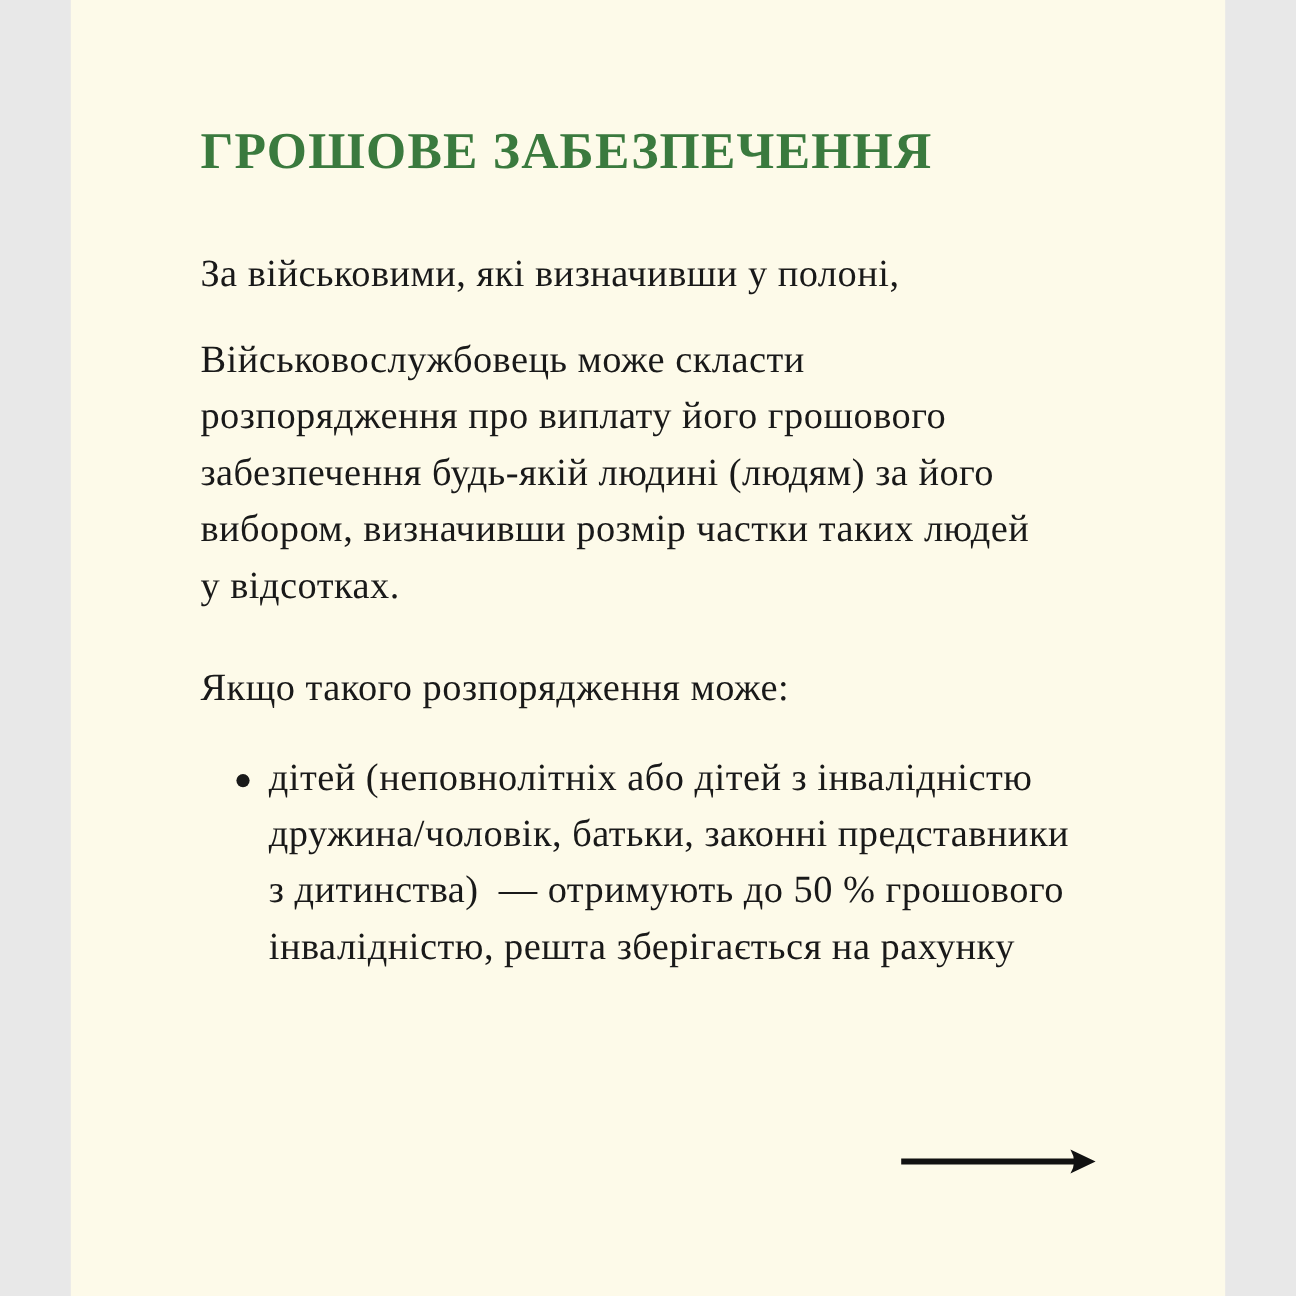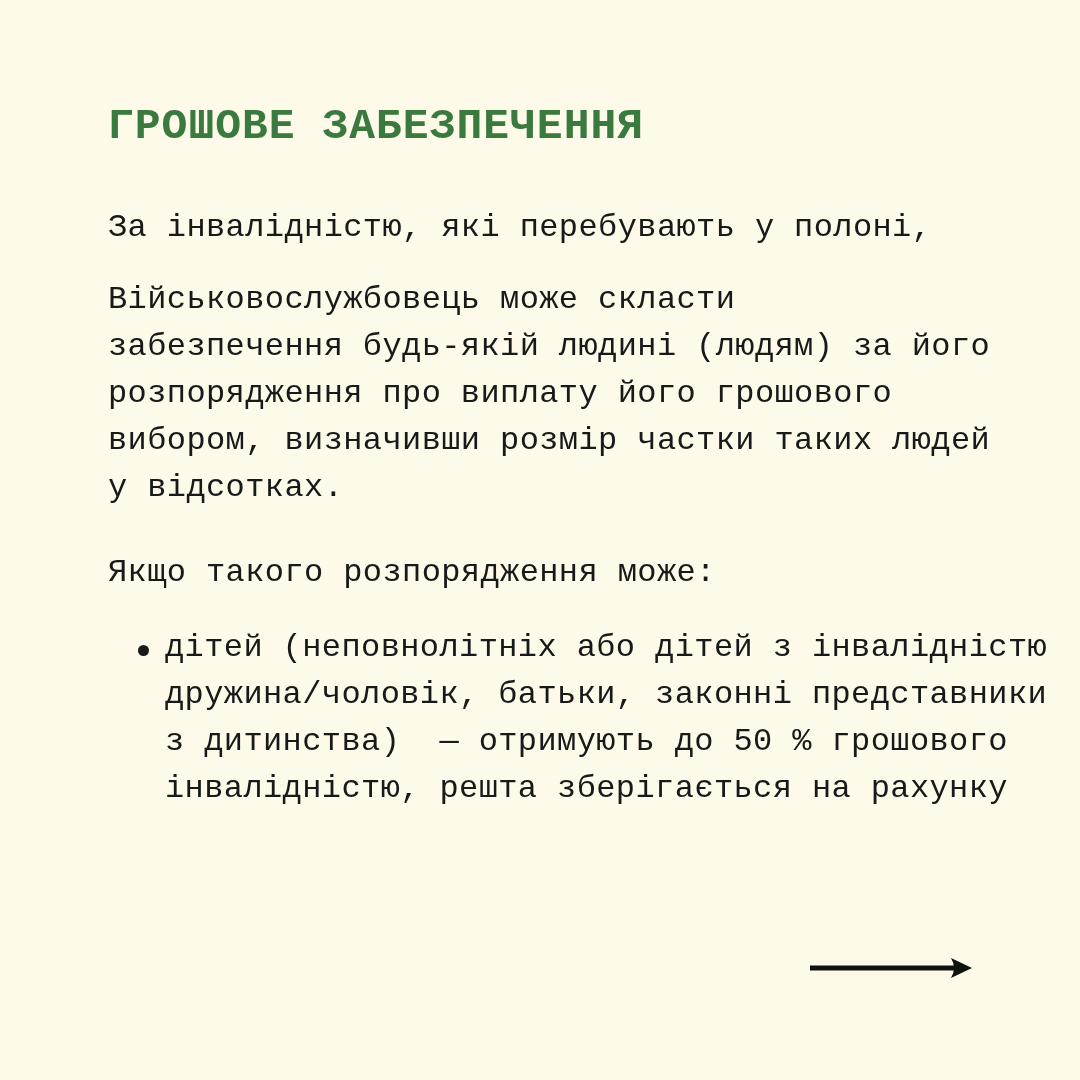--- a/index.html
+++ b/index.html
@@ -2,27 +2,27 @@
 <html><head>
 <meta charset="utf-8">
 <style>
   html, body {
     margin: 0;
     padding: 0;
     background: #e8e8e8;
   }
   .canvas {
     position: relative;
-    width: 1080px;
+    width: 962px;
     height: 1080px;
     margin: 0 auto;
     background: #FDFAE9;
     box-sizing: border-box;
     padding: 100px 80px 0 108px;
-    font-family: Liberation Mono, monospace;
+    font-family: Liberation Serif, serif;
     color: #191919;
     overflow: hidden;
   }
   .title {
     margin: 0;
     font-size: 43px;
     line-height: 54px;
     font-weight: 700;
     letter-spacing: 1px;
     color: #3A7A3E;
@@ -77,27 +77,27 @@
   }
 </style>
 </head>
 <body>
 
 <div class="canvas">
 
   <h1 class="title">ГРОШОВЕ ЗАБЕЗПЕЧЕННЯ</h1>
 
   <p class="para p1">
-    <span class="line">За інвалідністю, які перебувають у полоні,</span>
+    <span class="line">За військовими, які визначивши у полоні,</span>
   </p>
 
   <p class="para p2">
     <span class="line">Військовослужбовець може скласти</span>
+    <span class="line">розпорядження про виплату його грошового</span>
     <span class="line">забезпечення будь-якій людині (людям) за його</span>
-    <span class="line">розпорядження про виплату його грошового</span>
     <span class="line">вибором, визначивши розмір частки таких людей</span>
     <span class="line">у відсотках.</span>
   </p>
 
   <p class="para p3">
     <span class="line">Якщо такого розпорядження може:</span>
   </p>
 
   <ul class="bullet-list">
     <li>

